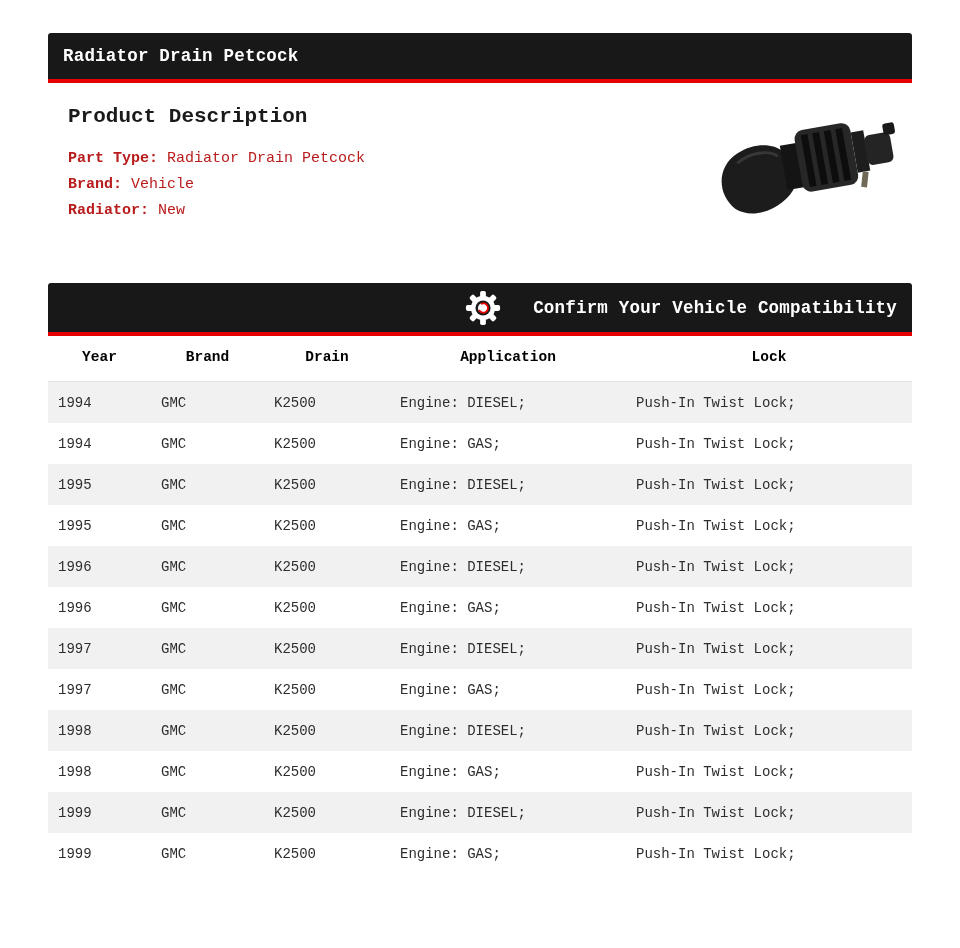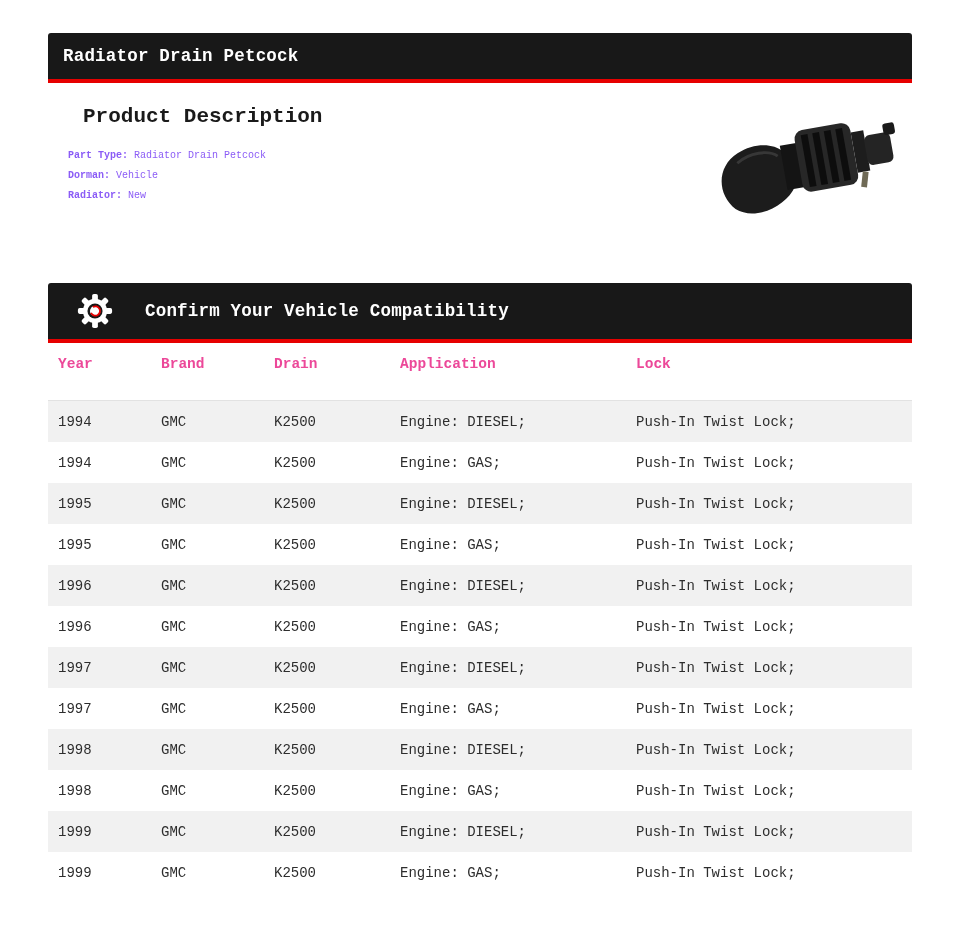--- a/index.html
+++ b/index.html
@@ -28,44 +28,44 @@
     font-weight: bold;
     margin: 0;
     letter-spacing: .2px;
   }
 
   .desc {
     position: relative;
     padding: 22px 0 0 20px;
     height: 200px;
   }
-  .desc h2 { margin: 0 15px 22px; font-size: 21px; color: #1a1a1a; }
-  .field-line { margin: 0 0 9px; font-size: 10px; color: #8b5cf6; }
+  .desc h2 { margin: 0 0 22px; font-size: 21px; color: #1a1a1a; }
+  .field-line { margin: 0 0 9px; font-size: 15px; color: #b91c1c; }
   .field-line .label { font-weight: bold; }
 
   .product-image {
     position: absolute;
     top: -4px;
     right: 2px;
     width: 195px;
     height: 158px;
   }
 
   .compat { margin-top: 0; }
-  .compat .title-bar { height: 60px; }
+  .compat .title-bar { height: 53px; justify-content: flex-end; }
   .gear-wrap { display: inline-flex; margin: 0 32px 0 14px; }
 
   table { width: 100%; border-collapse: collapse; table-layout: fixed; }
   thead th {
-    text-align: left;
+    text-align: center;
     font-size: 14.5px;
     font-weight: bold;
-    color: #ec4899;
+    color: #000000;
     background: #ffffff;
-    padding: 13px 10px 28px;
+    padding: 13px 10px 16px;
     border-bottom: 1px solid #e2e2e2;
   }
   tbody td {
     font-size: 14px;
     color: #2d2d2d;
     padding: 12.5px 10px;
     overflow: hidden;
     white-space: nowrap;
   }
   tbody tr:nth-child(odd) td { background: #f1f1f1; }
@@ -88,21 +88,21 @@
     </div>
 
     <div class="desc">
       <h2>Product Description</h2>
 
       <p class="field-line">
         <span class="label">Part Type:</span>
         <span>Radiator Drain Petcock</span>
       </p>
       <p class="field-line">
-        <span class="label">Dorman:</span>
+        <span class="label">Brand:</span>
         <span>Vehicle</span>
       </p>
       <p class="field-line">
         <span class="label">Radiator:</span>
         <span>New</span>
       </p>
 
       <div class="product-image">
         <svg viewBox="0 0 200 160" width="195" height="158">
           <g transform="rotate(-10 100 85)">

